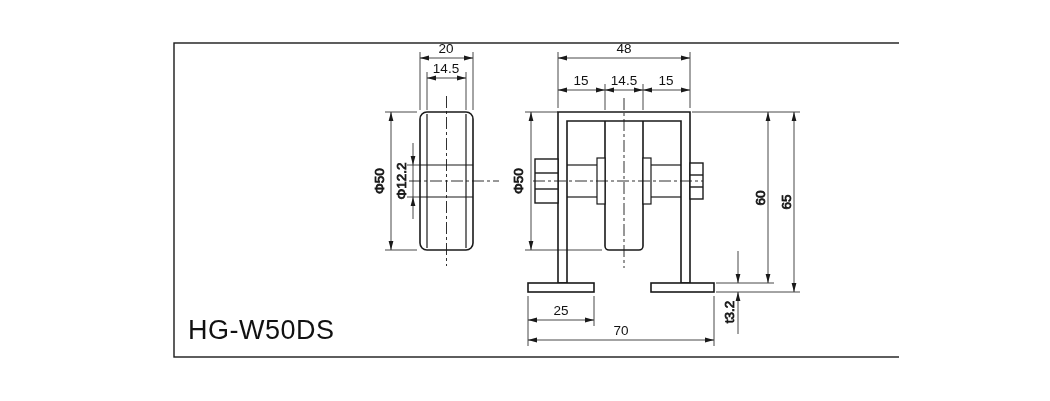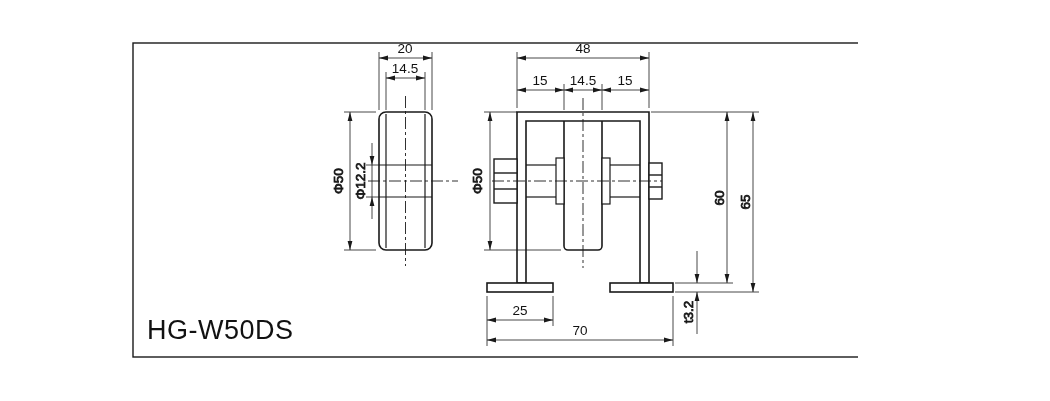--- a/index.html
+++ b/index.html
@@ -7,20 +7,21 @@
     padding: 0;
     background: #ffffff;
     font-family: "Liberation Sans", sans-serif;
   }
   .stage {
     position: relative;
     width: 858px;
     height: 401px;
     background: #ffffff;
     overflow: hidden;
+    margin-left: 41px;
   }
   svg { display: block; }
   .dim-label {
     font-family: "Liberation Sans", sans-serif;
     font-size: 13.5px;
     fill: #111111;
   }
   .title-label {
     font-family: "Liberation Sans", sans-serif;
     font-size: 27px;

